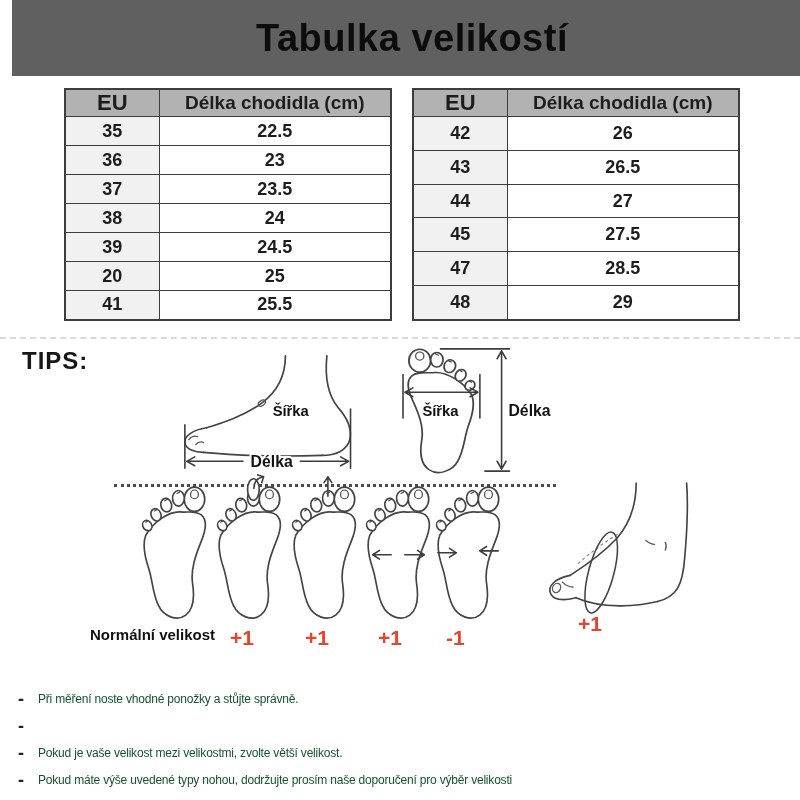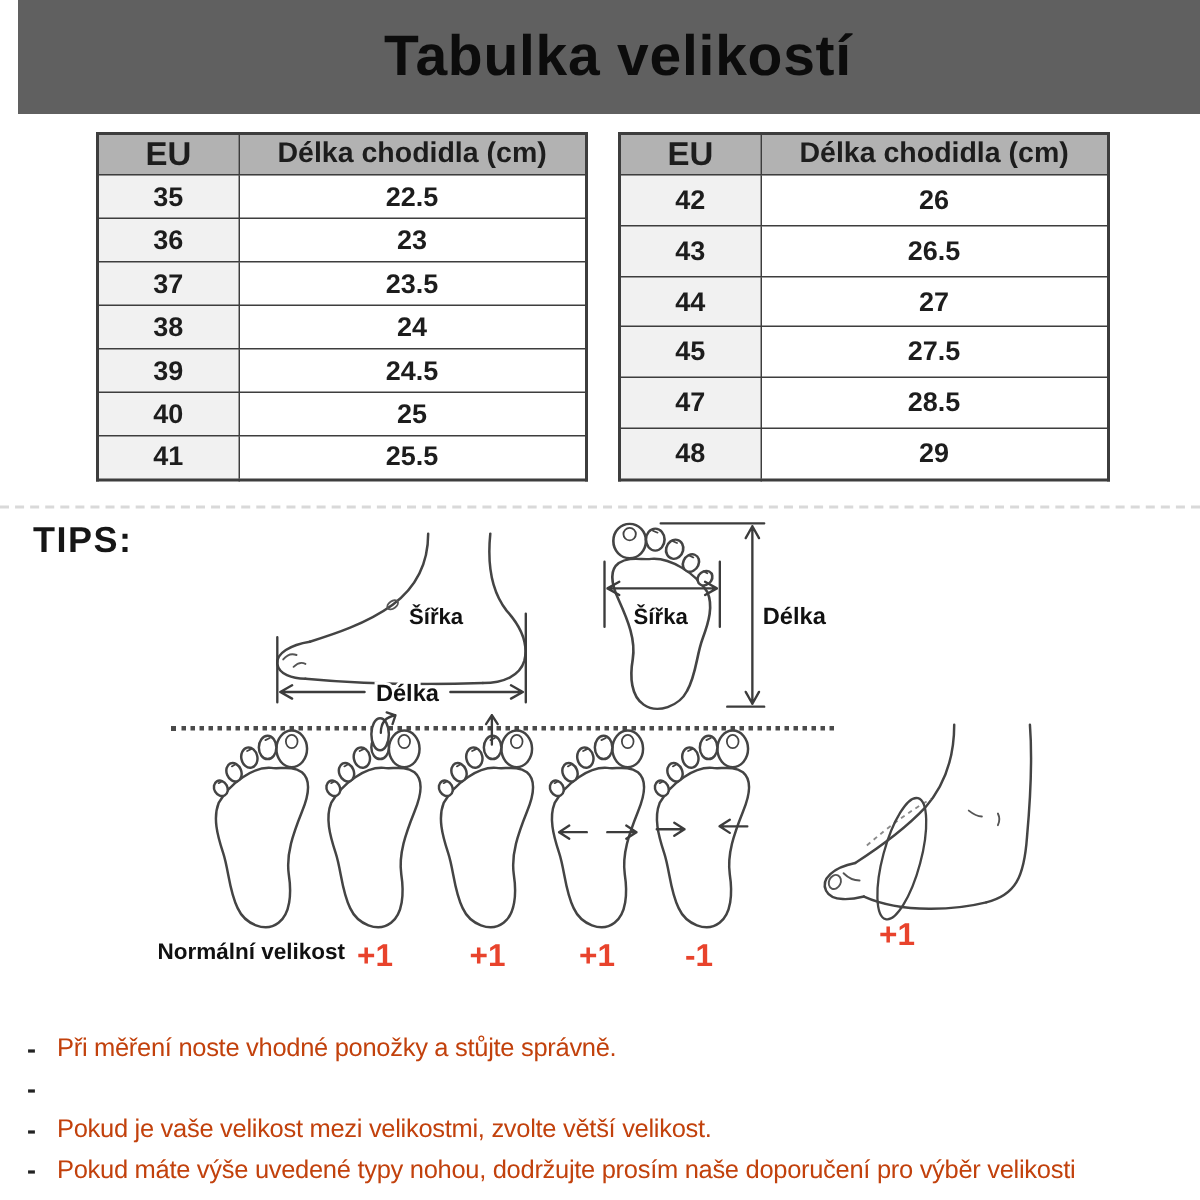--- a/index.html
+++ b/index.html
@@ -26,35 +26,35 @@
   
   .dash-divider { margin-top:16px; border-top:2px dashed #d9d9d9; width:800px; }
 
   
   .tips { position:relative; width:680px; height:340px; }
   .tips-label { position:absolute; left:22px; top:8px; font-size:24px;
     font-weight:bold; color:#161616; letter-spacing:1px; }
   .abs { position:absolute; }
   .dotted-line { position:absolute; left:114px; top:145px; width:442px;
     border-top:3px dotted #4a4a4a; }
-  .type-label { position:absolute; top:287px; text-align:center; font-weight:bold; }
+  .type-label { position:absolute; top:287px; text-align:left; font-weight:bold; }
   .type-label.black { font-size:15px; color:#111; }
   .type-label.red { font-size:21px; color:#e8432c; }
 
   svg .ln { fill:none; stroke:#444; stroke-width:1.7; stroke-linecap:round; stroke-linejoin:round; }
   svg .thin { fill:none; stroke:#555; stroke-width:1.3; stroke-linecap:round; }
   svg .dim { fill:none; stroke:#3c3c3c; stroke-width:1.6; stroke-linecap:round; }
   svg text.dlabel { font-family:"Liberation Sans","DejaVu Sans",sans-serif;
     font-weight:bold; fill:#111; paint-order:stroke; stroke:#fff; stroke-width:4px; }
 
   
   .notes { margin:10px 0 0 18px; }
   .note-row { display:flex; gap:14px; margin-bottom:7px; }
   .note-dash { font-size:18px; font-weight:bold; color:#222; line-height:20px; }
-  .note-text { font-size:17px; color:#c2410c; line-height:20px; letter-spacing:-0.2px; }
+  .note-text { font-size:12px; color:#14532d; line-height:20px; letter-spacing:-0.2px; }
 </style>
 </head>
 <body>
 
 <svg width="0" height="0" style="position:absolute" aria-hidden="true">
   <defs>
     <g id="fp-base" fill="#fff" stroke="#444" stroke-width="1.7" stroke-linecap="round" stroke-linejoin="round">
       <path d="M10,52 C6,62 9,74 13,86 C17,98 17,112 23,124 C28,135 42,141 51,134 C59,128 60,114 58,101 C56,87 61,73 67,58 C72,46 73,36 67,31 C60,26 52,29 46,28 C34,27 18,38 10,52 Z"></path>
       <ellipse cx="60" cy="15" rx="10.5" ry="12.5"></ellipse>
       <ellipse cx="60" cy="10" rx="4" ry="4.5" stroke-width="1.2"></ellipse>
@@ -98,21 +98,21 @@
         </tr>
         <tr>
           <td>38</td>
           <td>24</td>
         </tr>
         <tr>
           <td>39</td>
           <td>24.5</td>
         </tr>
         <tr>
-          <td>40</td>
+          <td>20</td>
           <td>25</td>
         </tr>
         <tr>
           <td>41</td>
           <td>25.5</td>
         </tr>
       </tbody>
   </table>
 
   <table class="size-table">

